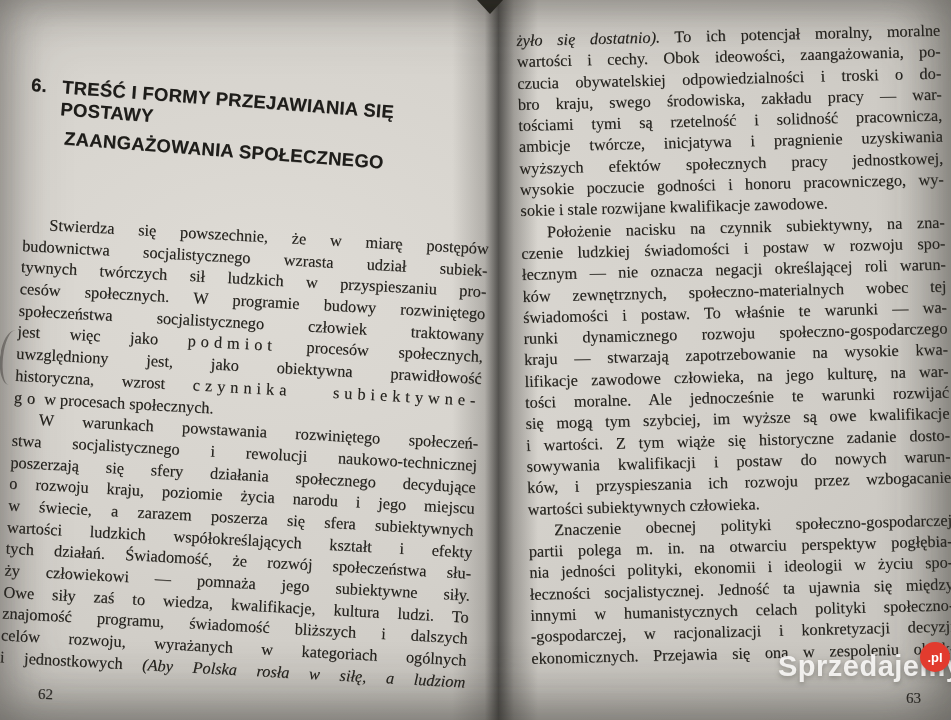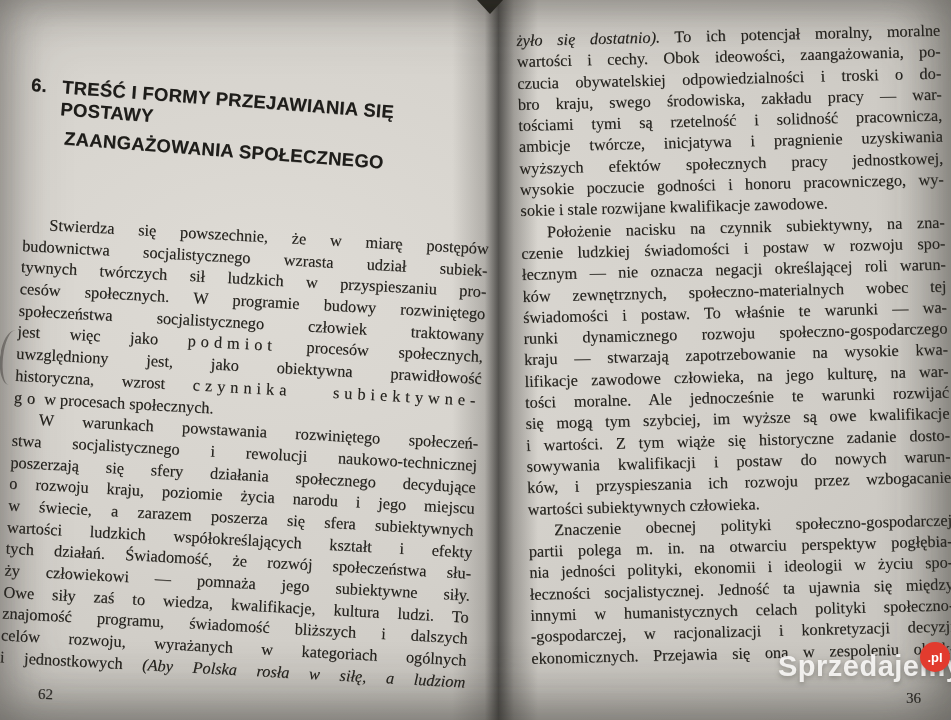--- a/index.html
+++ b/index.html
@@ -207,21 +207,21 @@
         <div class="line"><span>partii polega m. in. na otwarciu perspektyw pogłębia-</span></div>
         <div class="line"><span>nia jedności polityki, ekonomii i ideologii w życiu spo-</span></div>
         <div class="line"><span>łeczności socjalistycznej. Jedność ta ujawnia się między</span></div>
         <div class="line"><span>innymi w humanistycznych celach polityki społeczno-</span></div>
         <div class="line"><span>-gospodarczej, w racjonalizacji i konkretyzacji decyzji</span></div>
         <div class="line"><span>ekonomicznych. Przejawia się ona w zespoleniu obiek-</span></div>
       </div>
     </div>
 
   <div id="page-num-left" class="page-number">62</div>
-  <div id="page-num-right" class="page-number">36</div>
+  <div id="page-num-right" class="page-number">63</div>
 
   <div id="margin-mark"></div>
   <div id="gutter"></div>
   <div id="spine-top"></div>
   <div id="vignette"></div>
 
   <div id="watermark">
     <span class="wm-text">Sprzedajemy</span>
     <span class="wm-badge">.pl</span>
   </div>

